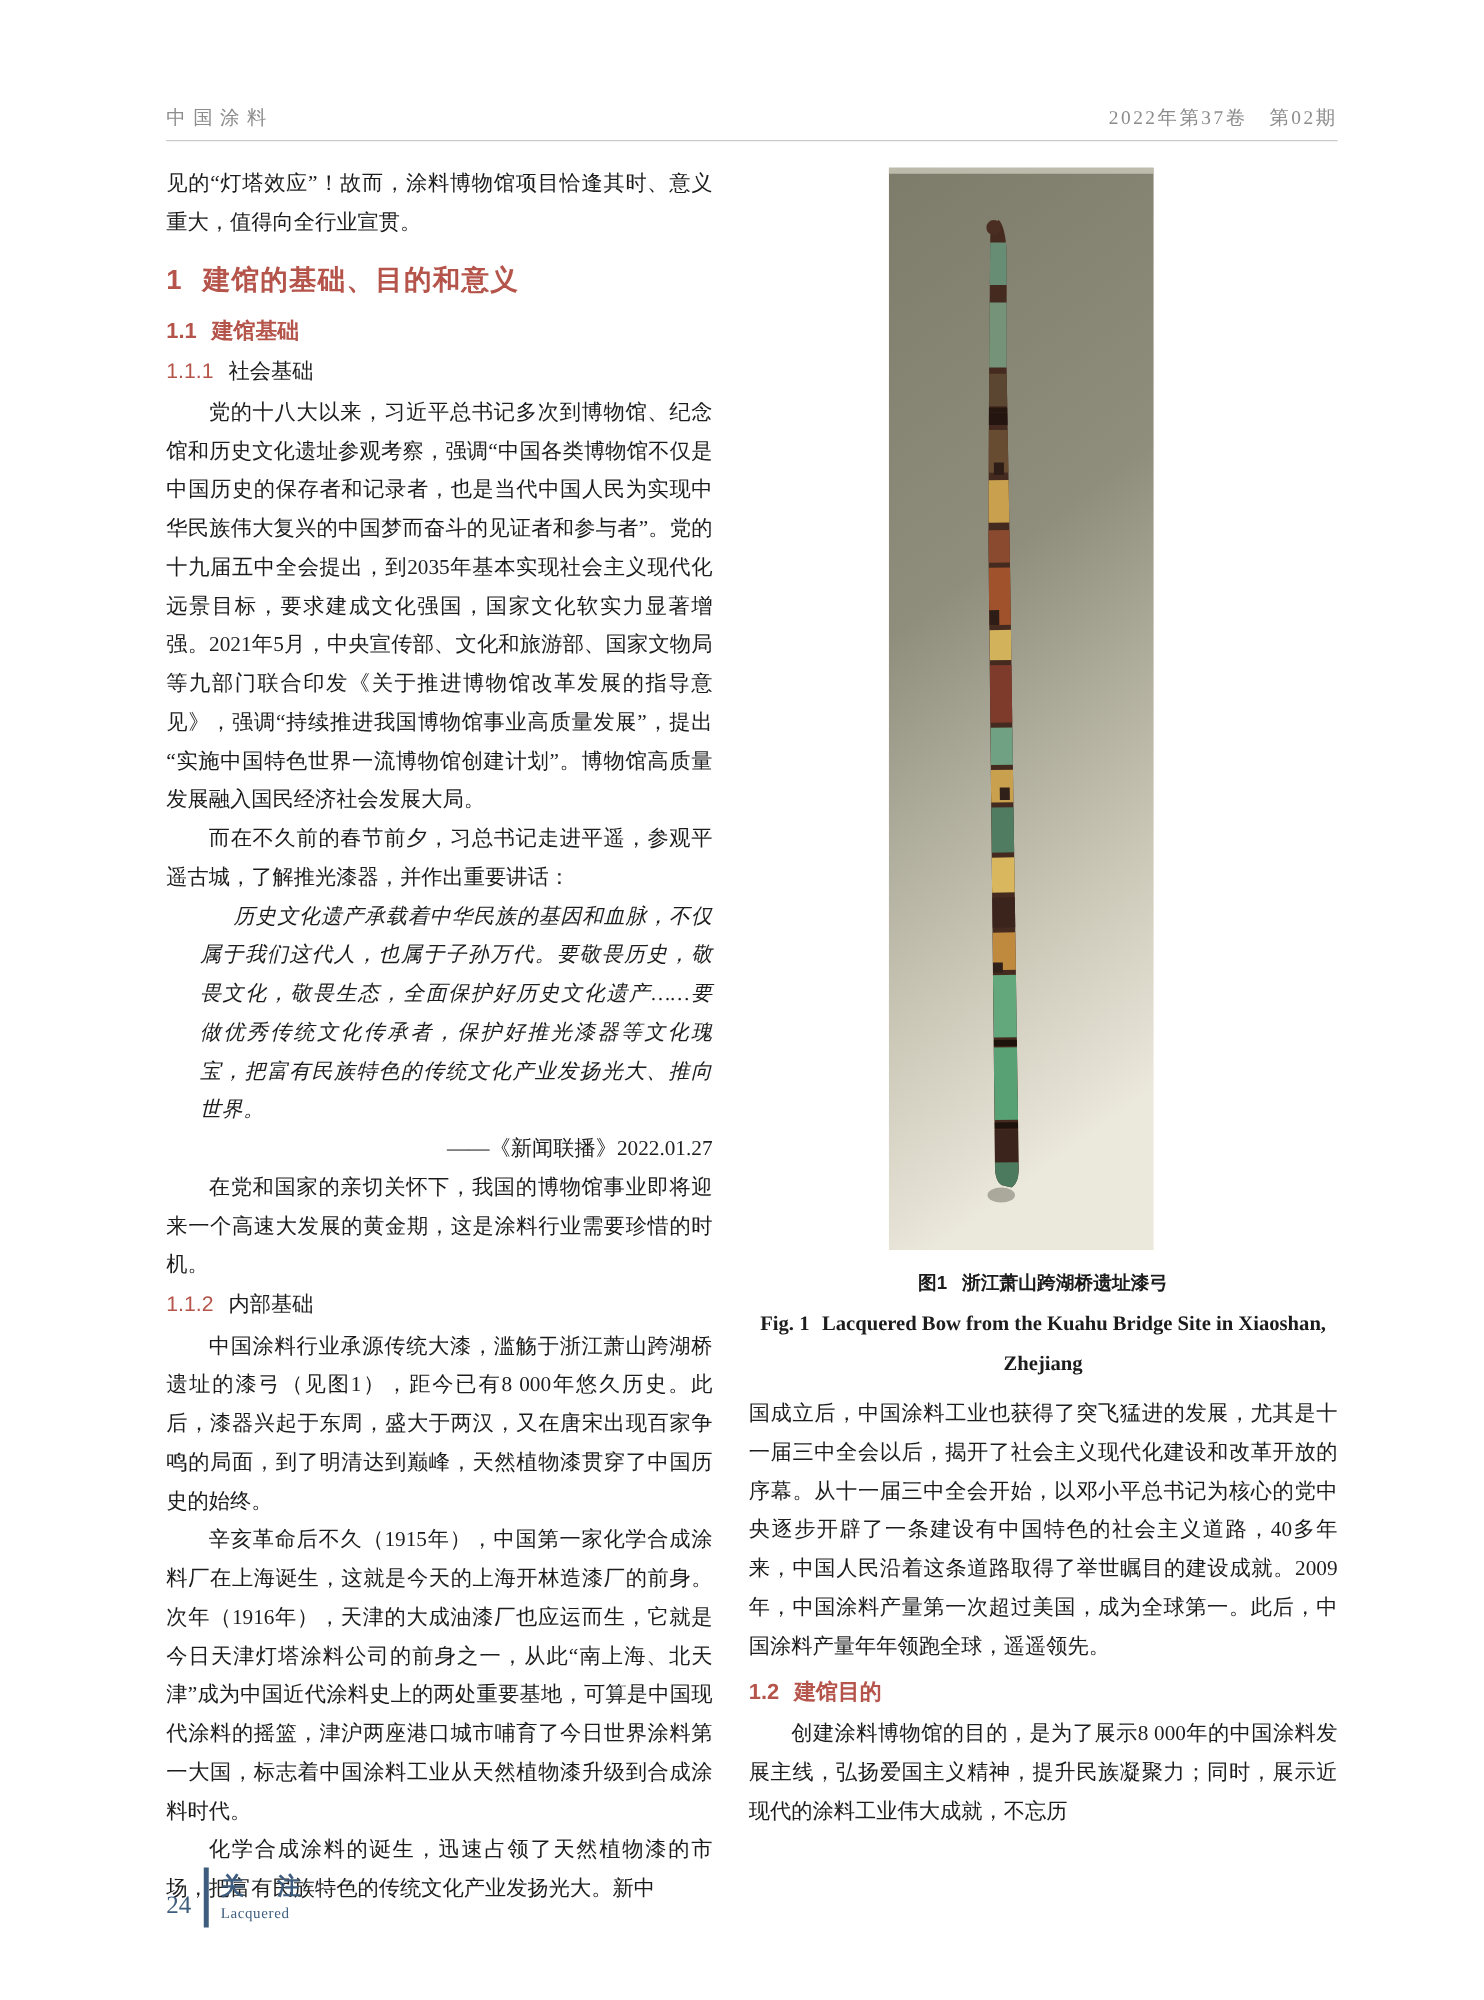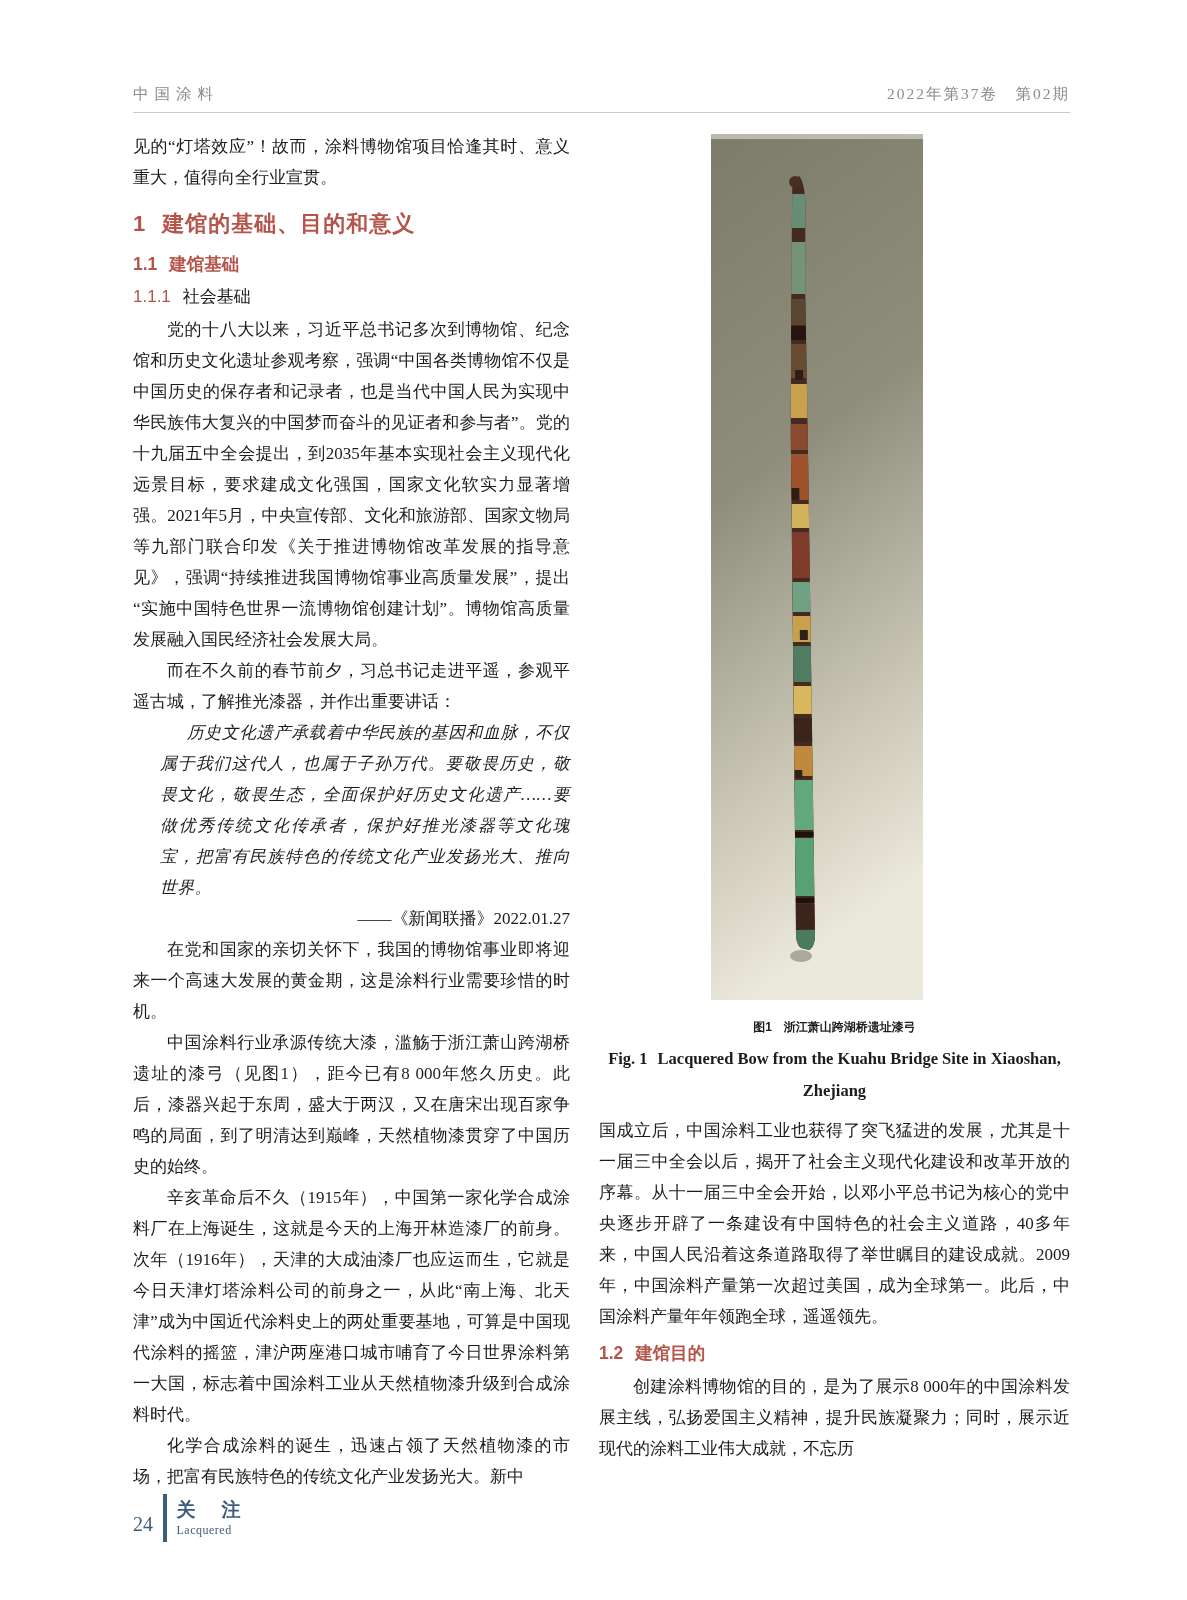--- a/index.html
+++ b/index.html
@@ -50,21 +50,21 @@
     font-style:italic;letter-spacing:0.5px;font-size:16.8px;
     margin-left:27px;text-indent:1.6em;
   }
   .quote-source{text-align:right;text-indent:0;}
   
   .figure-block{margin:8px 0 0 0;}
   .figure-photo{display:block;margin:0 0 0 112px;width:212px;height:866px;}
   .figure-caption{margin-top:11px;text-align:center;}
   .cap-cn{
     font-family:"Liberation Sans","DejaVu Sans",sans-serif;
-    font-weight:bold;font-size:12px;line-height:32px;
+    font-weight:bold;font-size:15px;line-height:32px;
   }
   .cap-cn .cap-label{margin-right:12px;}
   .cap-en{font-weight:bold;font-size:16.5px;line-height:32px;}
   .cap-en .cap-label{margin-right:10px;}
   
   .footer{
     position:absolute;left:133px;top:1492px;height:52px;
     display:flex;align-items:center;color:var(--footer-blue);
   }
   .footer .page-num{font-size:20px;margin-right:10px;margin-top:12px;}
@@ -102,20 +102,23 @@
     </div>
 
     <p>党的十八大以来，习近平总书记多次到博物馆、纪念馆和历史文化遗址参观考察，强调“中国各类博物馆不仅是中国历史的保存者和记录者，也是当代中国人民为实现中华民族伟大复兴的中国梦而奋斗的见证者和参与者”。党的十九届五中全会提出，到2035年基本实现社会主义现代化远景目标，要求建成文化强国，国家文化软实力显著增强。2021年5月，中央宣传部、文化和旅游部、国家文物局等九部门联合印发《关于推进博物馆改革发展的指导意见》，强调“持续推进我国博物馆事业高质量发展”，提出“实施中国特色世界一流博物馆创建计划”。博物馆高质量发展融入国民经济社会发展大局。</p>
     <p>而在不久前的春节前夕，习总书记走进平遥，参观平遥古城，了解推光漆器，并作出重要讲话：</p>
 
     <p class="quote">历史文化遗产承载着中华民族的基因和血脉，不仅属于我们这代人，也属于子孙万代。要敬畏历史，敬畏文化，敬畏生态，全面保护好历史文化遗产……要做优秀传统文化传承者，保护好推光漆器等文化瑰宝，把富有民族特色的传统文化产业发扬光大、推向世界。</p>
     <p class="quote-source">——《新闻联播》2022.01.27</p>
 
     <p>在党和国家的亲切关怀下，我国的博物馆事业即将迎来一个高速大发展的黄金期，这是涂料行业需要珍惜的时机。</p>
 
+    <div class="h3">
+      <span class="num">1.1.2</span><span>内部基础</span>
+    </div>
 
     <p>中国涂料行业承源传统大漆，滥觞于浙江萧山跨湖桥遗址的漆弓（见图1），距今已有8 000年悠久历史。此后，漆器兴起于东周，盛大于两汉，又在唐宋出现百家争鸣的局面，到了明清达到巅峰，天然植物漆贯穿了中国历史的始终。</p>
     <p>辛亥革命后不久（1915年），中国第一家化学合成涂料厂在上海诞生，这就是今天的上海开林造漆厂的前身。次年（1916年），天津的大成油漆厂也应运而生，它就是今日天津灯塔涂料公司的前身之一，从此“南上海、北天津”成为中国近代涂料史上的两处重要基地，可算是中国现代涂料的摇篮，津沪两座港口城市哺育了今日世界涂料第一大国，标志着中国涂料工业从天然植物漆升级到合成涂料时代。</p>
     <p>化学合成涂料的诞生，迅速占领了天然植物漆的市场，把富有民族特色的传统文化产业发扬光大。新中</p>
   </div>
 
   <div class="col col-right">
 
     <div class="figure-block">
 

